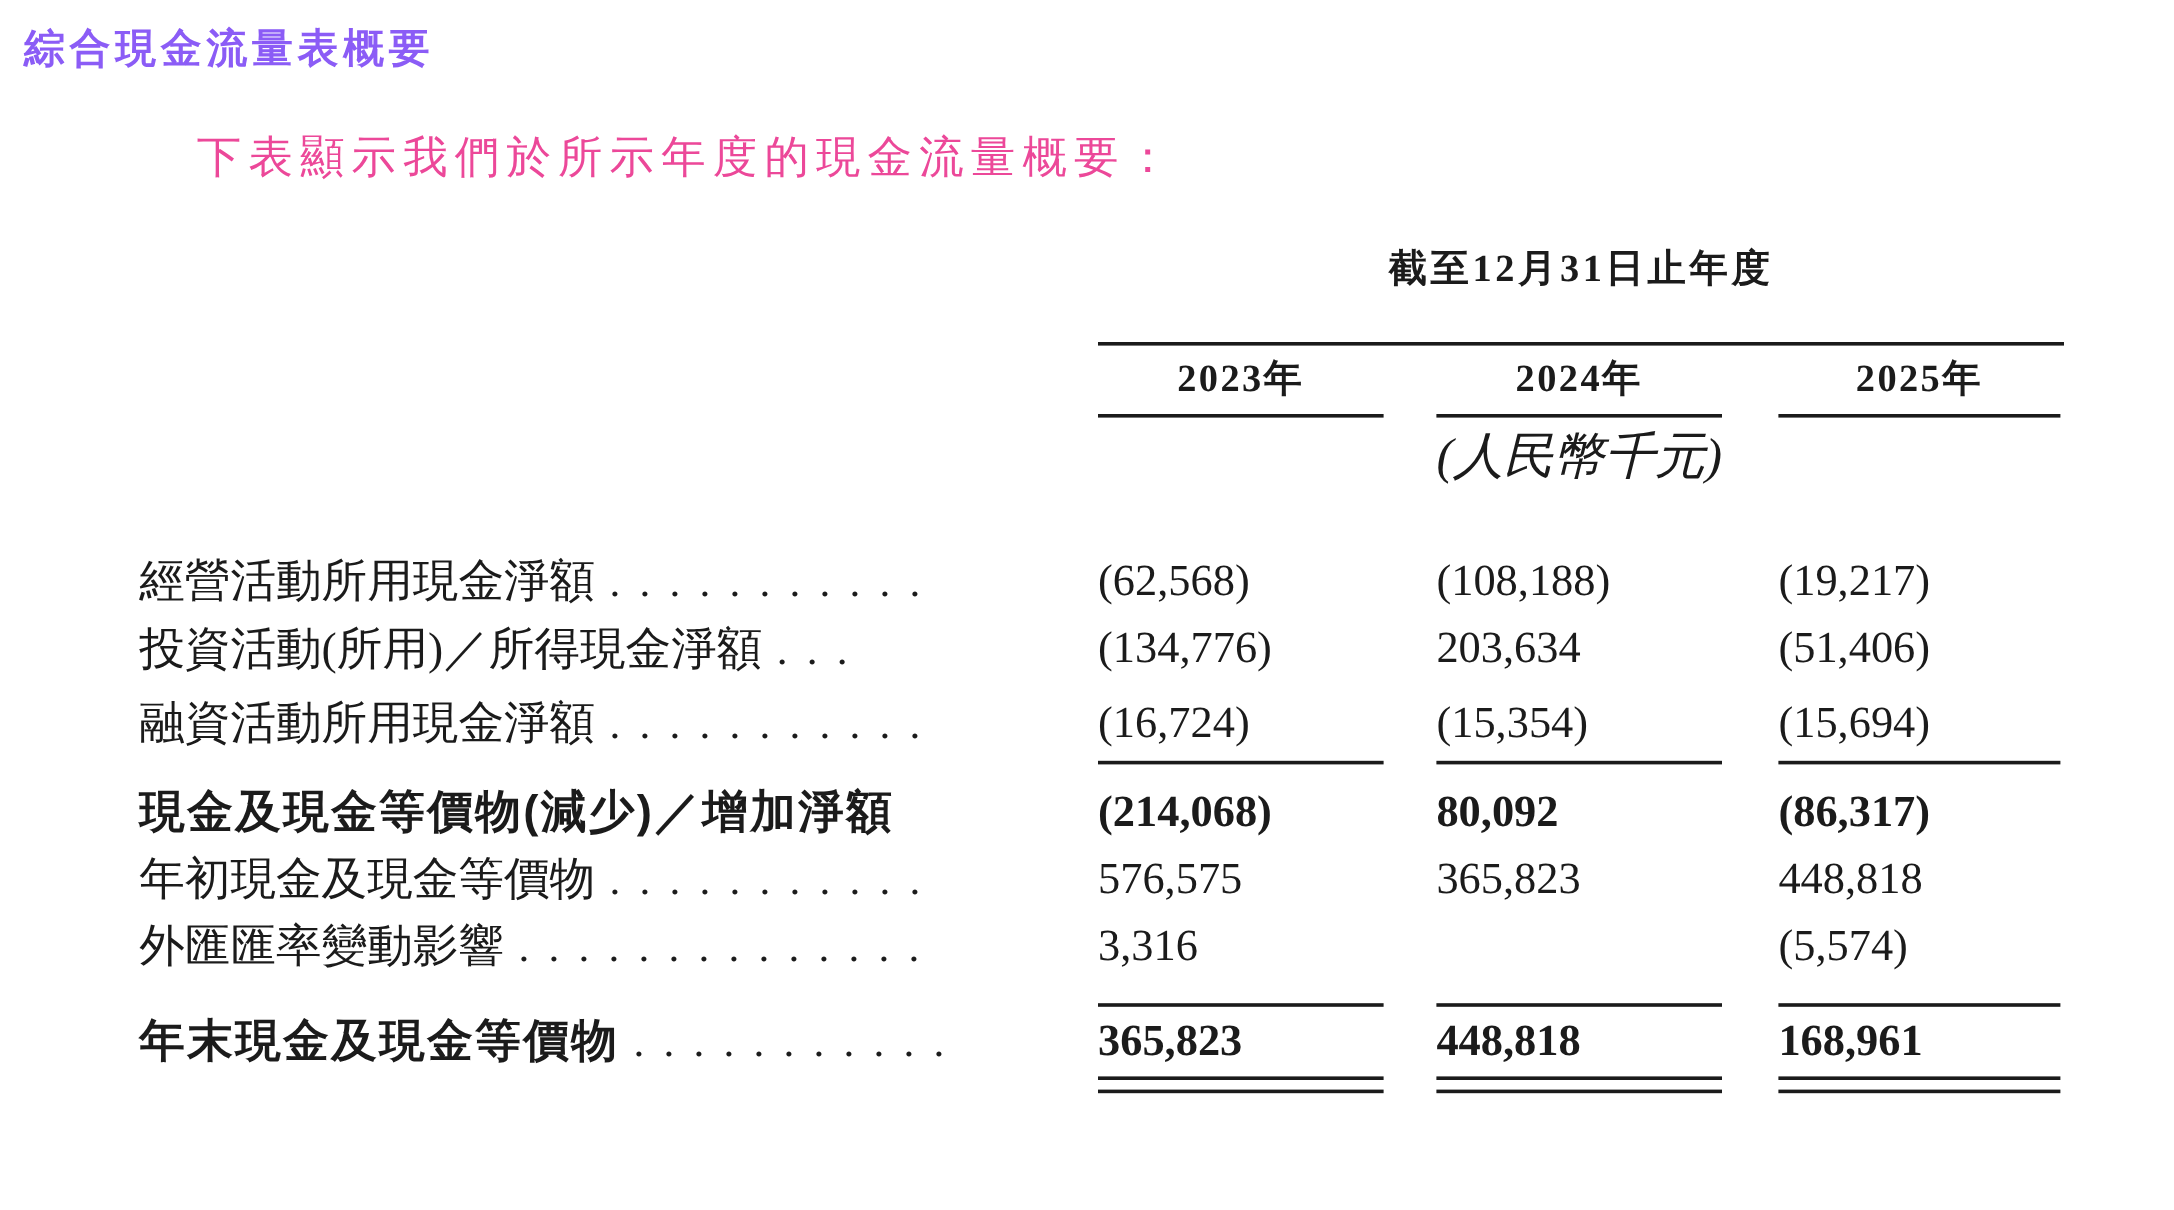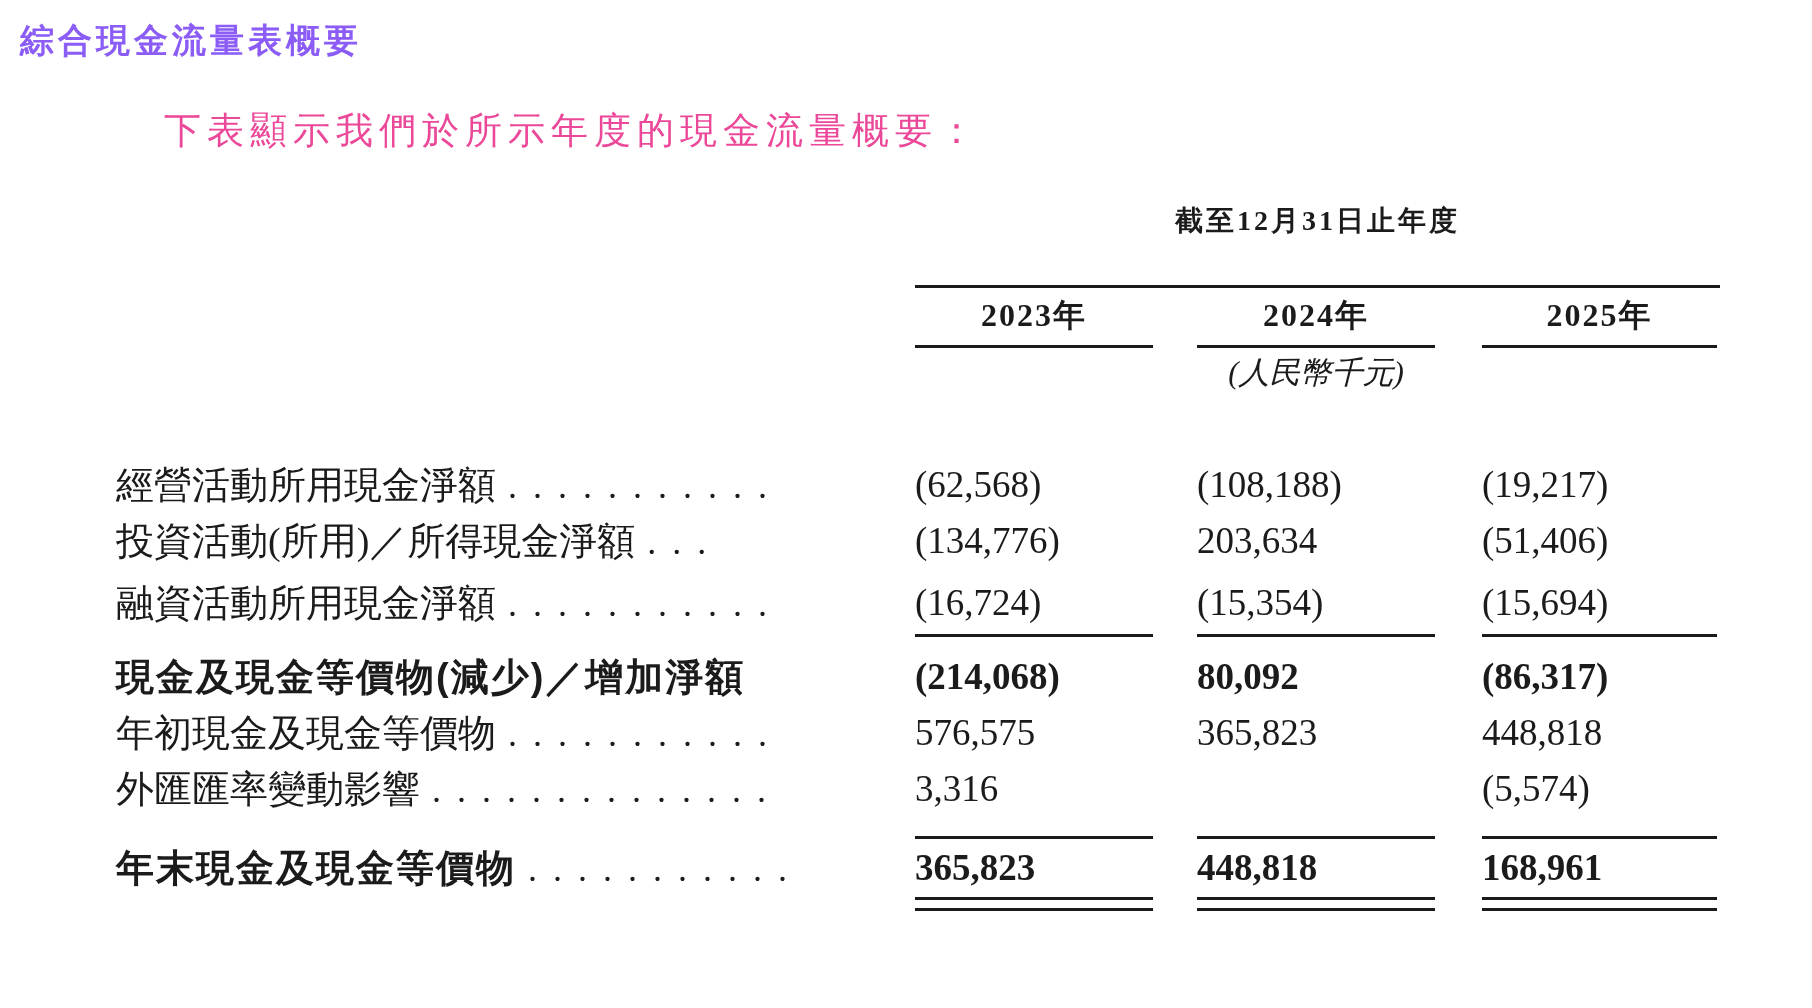--- a/index.html
+++ b/index.html
@@ -38,21 +38,21 @@
     margin-left: 48px;
   }
   .period-header {
     position: absolute;
     left: 915px;
     top: 202px;
     width: 805px;
     text-align: center;
     font-family: "Liberation Serif", serif;
     font-weight: 700;
-    font-size: 28px;
+    font-size: 32px;
     letter-spacing: 3px;
     color: #1b1b1b;
   }
   .rule {
     position: absolute;
     height: 3px;
     background: #1b1b1b;
   }
   .year-label {
     position: absolute;
@@ -65,21 +65,21 @@
     color: #1b1b1b;
   }
   .unit-note {
     position: absolute;
     left: 1197px;
     top: 352px;
     width: 238px;
     text-align: center;
     font-family: "Liberation Serif", serif;
     font-style: italic;
-    font-size: 31px;
+    font-size: 42px;
     color: #1b1b1b;
     white-space: nowrap;
   }
   .trow {
     position: absolute;
     left: 0;
     width: 1812px;
     height: 46px;
     line-height: 46px;
   }

